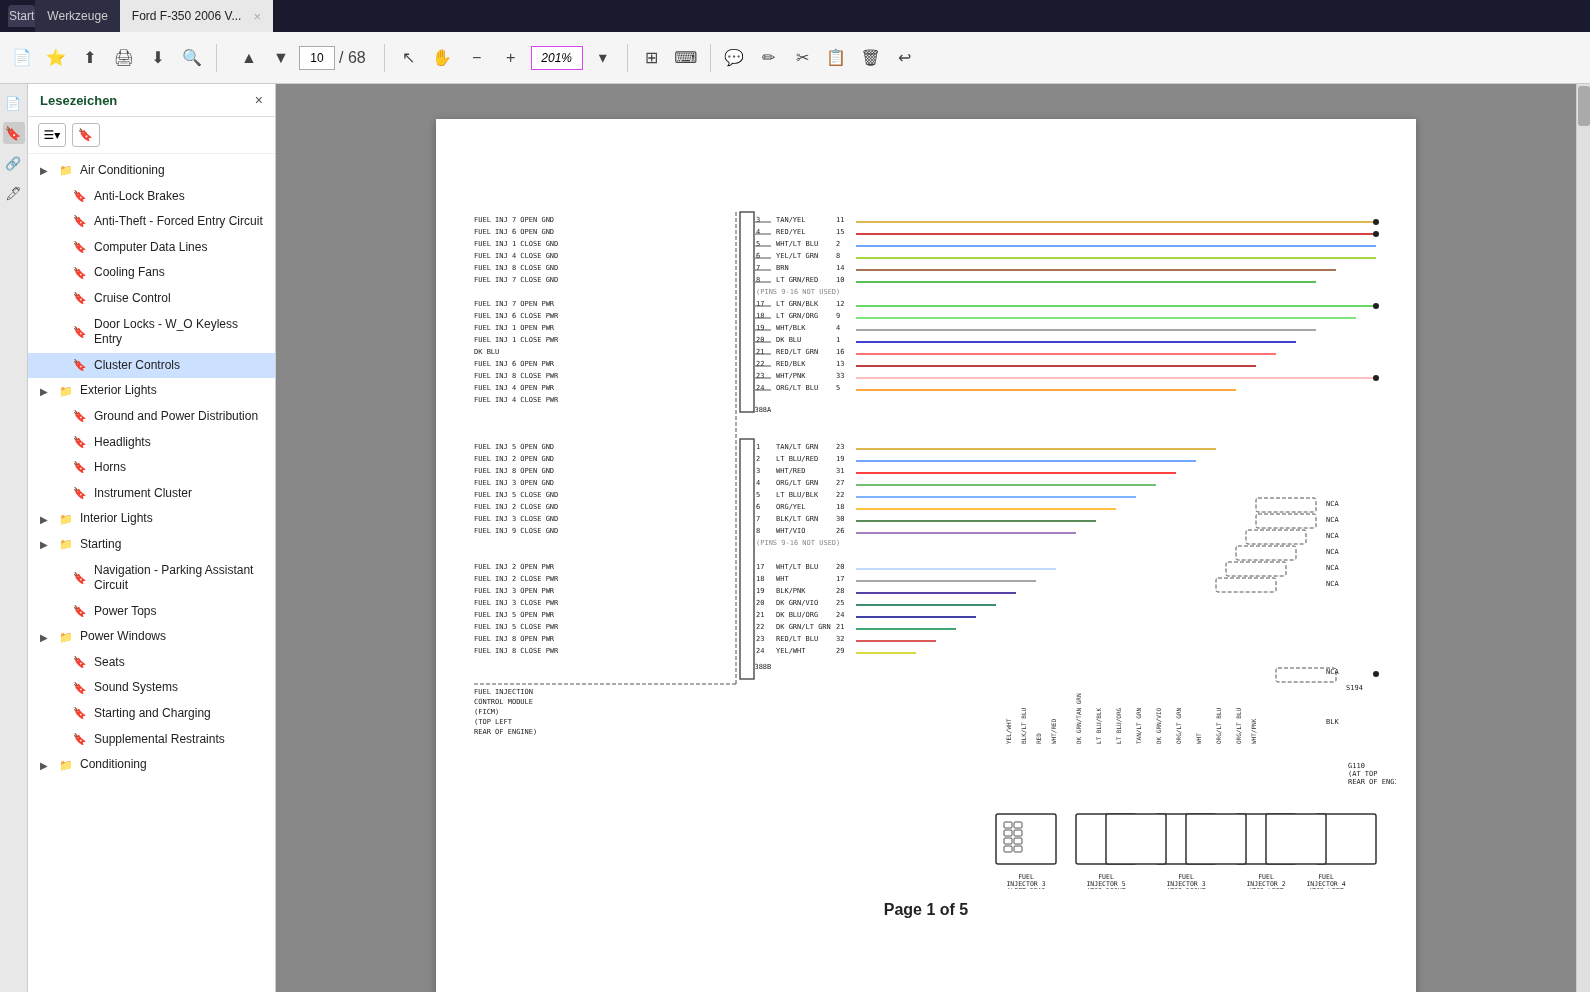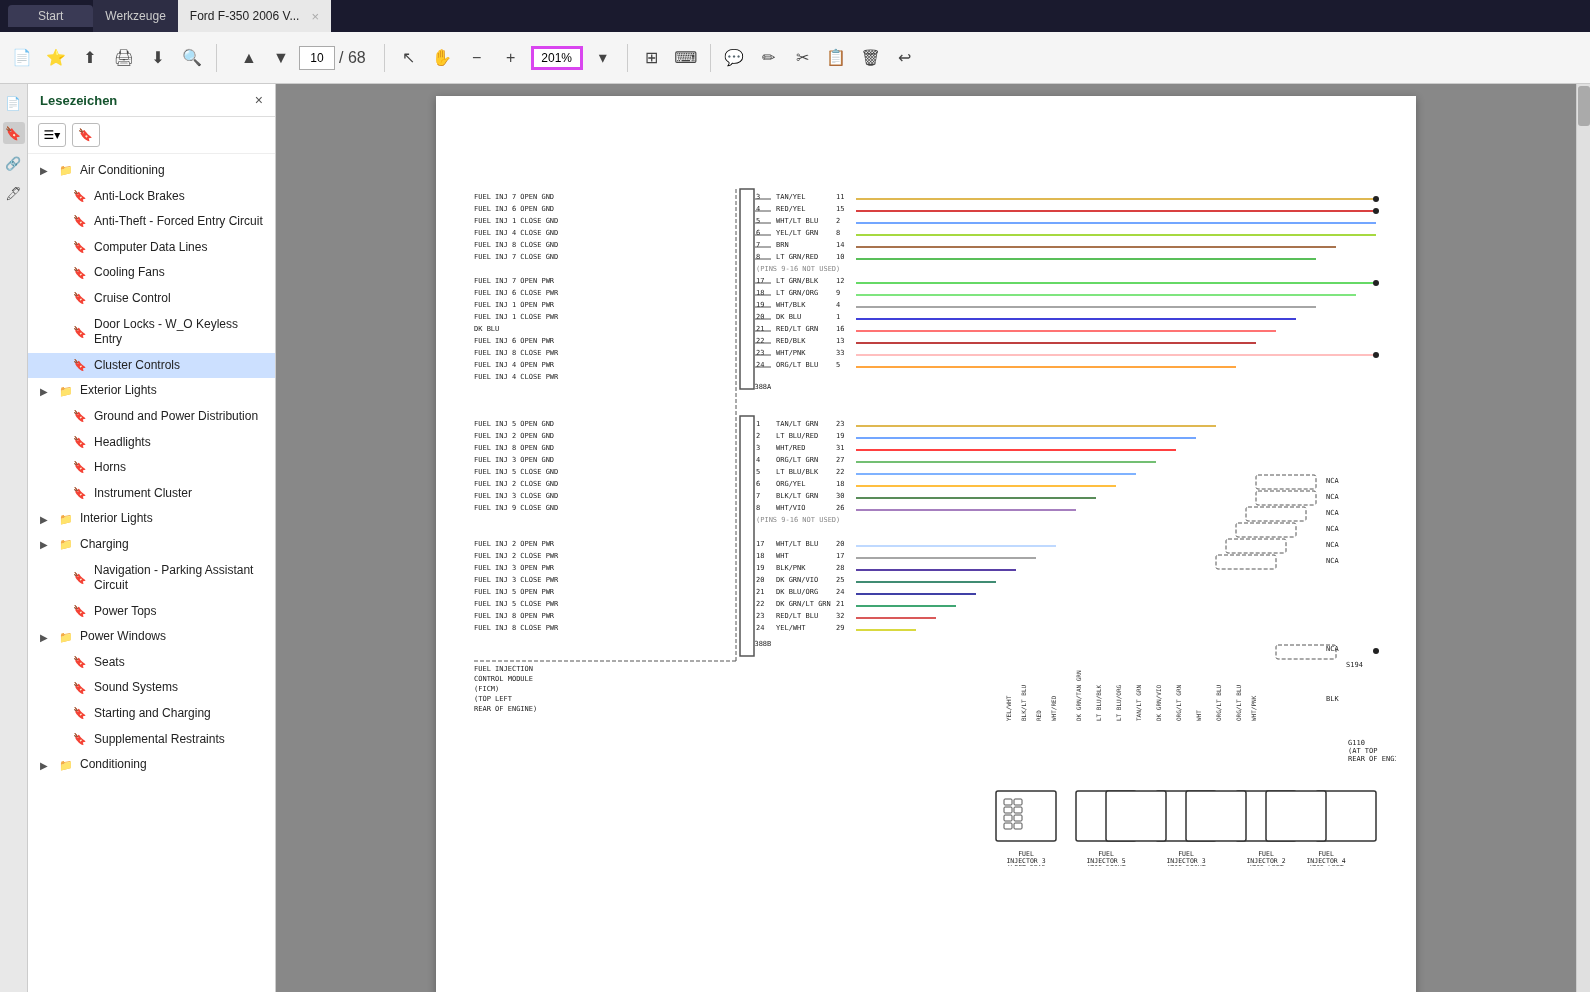--- a/index.html
+++ b/index.html
@@ -3,30 +3,30 @@
   <meta charset="utf-8">
   <style>
     * { box-sizing: border-box; margin: 0; padding: 0; }
     body { font-family: 'Segoe UI', Arial, sans-serif; font-size: 13px; background: #f0f0f0; overflow: hidden; height: 992px; width: 1590px; display: flex; flex-direction: column; }
 
     
     .title-bar { height: 32px; background: #1a1a2e; display: flex; align-items: center; padding: 0 8px; gap: 0; }
     .title-bar-tab { background: #2d2d44; color: #ccc; padding: 16px 12px; font-size: 12px; border-radius: 4px 4px 0 0; display: flex; align-items: center; gap: 6px; cursor: pointer; }
     .title-bar-tab.active { background: #e8e8e8; color: #222; }
     .title-bar-btn { color: #aaa; cursor: pointer; margin-left: 6px; font-size: 13px; }
-    .tab-start { background: #3a3a55; color: #ccc; padding: 4px 30px; font-size: 12px; cursor: pointer; border-radius: 4px 4px 0 0; }
+    .tab-start { background: #3a3a55; color: #ccc; padding: 4px 1px; font-size: 12px; cursor: pointer; border-radius: 4px 4px 0 0; }
 
     
     .toolbar { height: 52px; background: #f5f5f5; border-bottom: 1px solid #ccc; display: flex; align-items: center; padding: 0 8px; gap: 6px; }
     .toolbar-icon { width: 28px; height: 28px; display: flex; align-items: center; justify-content: center; cursor: pointer; border-radius: 3px; color: #444; font-size: 16px; }
     .toolbar-sep { width: 1px; height: 28px; background: #ccc; margin: 0 4px; }
     .toolbar-nav { display: flex; align-items: center; gap: 4px; margin: 0 8px; }
     .page-input { width: 36px; height: 24px; border: 1px solid #aaa; text-align: center; font-size: 12px; }
     .page-total { font-size: 16px; color: #444; }
-    .zoom-input { width: 52px; height: 24px; border: 3px solid #d946ef; text-align: center; font-size: 12px; }
+    .zoom-input { width: 52px; height: 24px; border: 1px solid #d946ef; text-align: center; font-size: 12px; font-style: italic; }
 
     
     .main { display: flex; flex: 1; overflow: hidden; }
 
     
     .sidebar { width: 248px; background: #fff; border-right: 1px solid #ccc; display: flex; flex-direction: column; overflow: hidden; }
     .sidebar-header { padding: 8px 12px; border-bottom: 1px solid #ddd; display: flex; align-items: center; justify-content: space-between; }
     .sidebar-title { font-weight: bold; font-size: 13px; color: #14532d; }
     .sidebar-tools { display: flex; gap: 6px; align-items: center; }
     .sidebar-tool { cursor: pointer; color: #555; font-size: 14px; }
@@ -36,21 +36,21 @@
 
     .sidebar-item { display: flex; align-items: center; padding: 5px 10px 5px 12px; cursor: pointer; gap: 6px; }
     .sidebar-item.active { background: #cce0ff; }
     .sidebar-item.indent { padding-left: 26px; }
     .chevron { font-size: 10px; color: #555; width: 12px; }
     .bookmark-icon { font-size: 12px; color: #555; width: 16px; text-align: center; }
     .item-label { font-size: 12px; color: #222; flex: 1; line-height: 1.3; }
     .sidebar-resize { width: 8px; cursor: col-resize; background: transparent; }
 
     
-    .content { flex: 1; background: #888; overflow: auto; display: flex; flex-direction: column; align-items: center; padding: 12px; text-align: center; }
+    .content { flex: 1; background: #888; overflow: auto; display: flex; flex-direction: column; align-items: center; padding: 35px; text-align: center; }
     .pdf-page { background: #fff; width: 980px; min-height: 900px; padding: 20px; position: relative; box-shadow: 0 2px 8px rgba(0,0,0,0.3); }
     .page-label { font-size: 16px; font-weight: bold; color: #222; margin-top: 12px; }
 
     
     .sidebar-list::-webkit-scrollbar { width: 6px; }
     .sidebar-list::-webkit-scrollbar-thumb { background: #bbb; border-radius: 3px; }
 
     
     .diagram-wrapper { width: 100%; height: 750px; overflow: hidden; position: relative; }
 
@@ -205,21 +205,21 @@
           <span class="item-label">Instrument Cluster</span>
         </div>
         <div class="sidebar-item">
           <span class="chevron">▶</span>
           <span class="bookmark-icon" style="font-size: 11px;">📁</span>
           <span class="item-label">Interior Lights</span>
         </div>
         <div class="sidebar-item">
           <span class="chevron">▶</span>
           <span class="bookmark-icon" style="font-size: 11px;">📁</span>
-          <span class="item-label">Charging</span>
+          <span class="item-label">Starting</span>
         </div>
         <div class="sidebar-item indent">
           <span class="chevron"></span>
           <span class="bookmark-icon" style="font-size: 11px;">🔖</span>
           <span class="item-label">Navigation - Parking Assistant Circuit</span>
         </div>
         <div class="sidebar-item indent">
           <span class="chevron"></span>
           <span class="bookmark-icon" style="font-size: 11px;">🔖</span>
           <span class="item-label">Power Tops</span>
@@ -584,19 +584,20 @@
             <line x1="299" y1="234" x2="315" y2="234"></line>
             <line x1="299" y1="246" x2="315" y2="246"></line>
           </g>
 
           <g stroke="#555" stroke-dasharray="4,2" fill="none" stroke-width="1">
             <line x1="18" y1="540" x2="280" y2="540"></line>
             <line x1="280" y1="68" x2="280" y2="540"></line>
           </g>
         </svg>
       </div>
+      <div class="page-label">Page 1 of 5</div>
     </div>
   </div>
 
   <div class="right-scrollbar">
     <div class="scrollbar-thumb"></div>
   </div>
 </div>
 
 </body></html>

